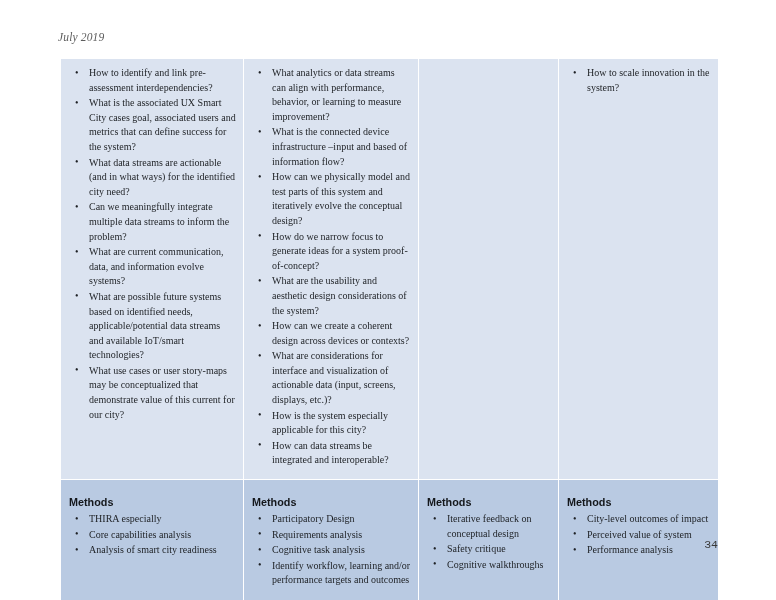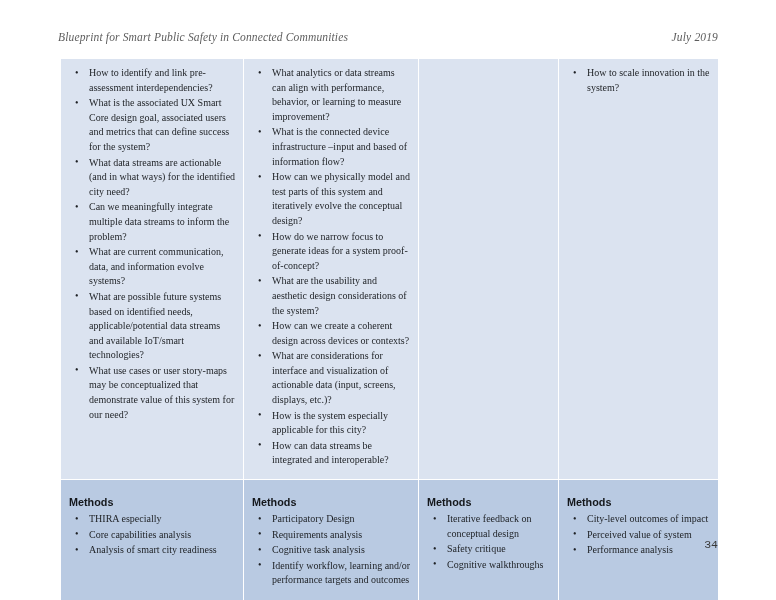--- a/index.html
+++ b/index.html
@@ -95,42 +95,41 @@
     color: #3a3a3a;
     font-family: Liberation Mono, monospace;
   }
 </style>
 </head>
 <body>
 
 <div id="page">
 
   <div id="doc-header">
-    <span class="title">Blueprint for Smart Public Safety in Connected Communities</span>
     <span class="date">July 2019</span>
   </div>
 
   <table id="matrix-table">
     <colgroup>
       <col class="c1">
         <col class="c2">
         <col class="c3">
         <col class="c4">
     </colgroup>
     <tbody>
       <tr class="row-questions">
         <td>
           <ul class="blist">
               <li>How to identify and link pre-assessment interdependencies?</li>
-              <li>What is the associated UX Smart Core design goal, associated users and metrics that can define success for the system?</li>
+              <li>What is the associated UX Smart City cases goal, associated users and metrics that can define success for the system?</li>
               <li>What data streams are actionable (and in what ways) for the identified city need?</li>
               <li>Can we meaningfully integrate multiple data streams to inform the problem?</li>
               <li>What are current communication, data, and information evolve systems?</li>
               <li>What are possible future systems based on identified needs, applicable/potential data streams and available IoT/smart technologies?</li>
-              <li>What use cases or user story-maps may be conceptualized that demonstrate value of this system for our need?</li>
+              <li>What use cases or user story-maps may be conceptualized that demonstrate value of this current for our city?</li>
             </ul>
         </td>
         <td>
           <ul class="blist">
               <li>What analytics or data streams can align with performance, behavior, or learning to measure improvement?</li>
               <li>What is the connected device infrastructure –input and based of information flow?</li>
               <li>How can we physically model and test parts of this system and iteratively evolve the conceptual design?</li>
               <li>How do we narrow focus to generate ideas for a system proof-of-concept?</li>
               <li>What are the usability and aesthetic design considerations of the system?</li>
               <li>How can we create a coherent design across devices or contexts?</li>

